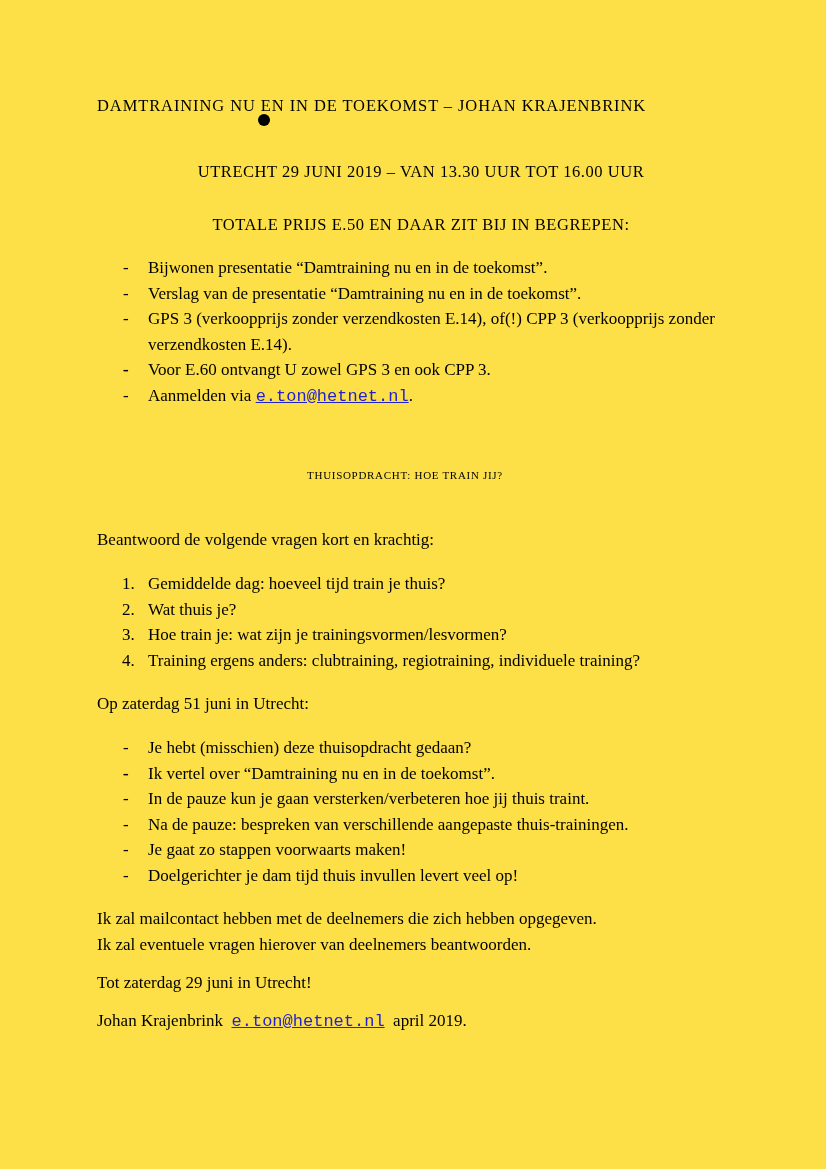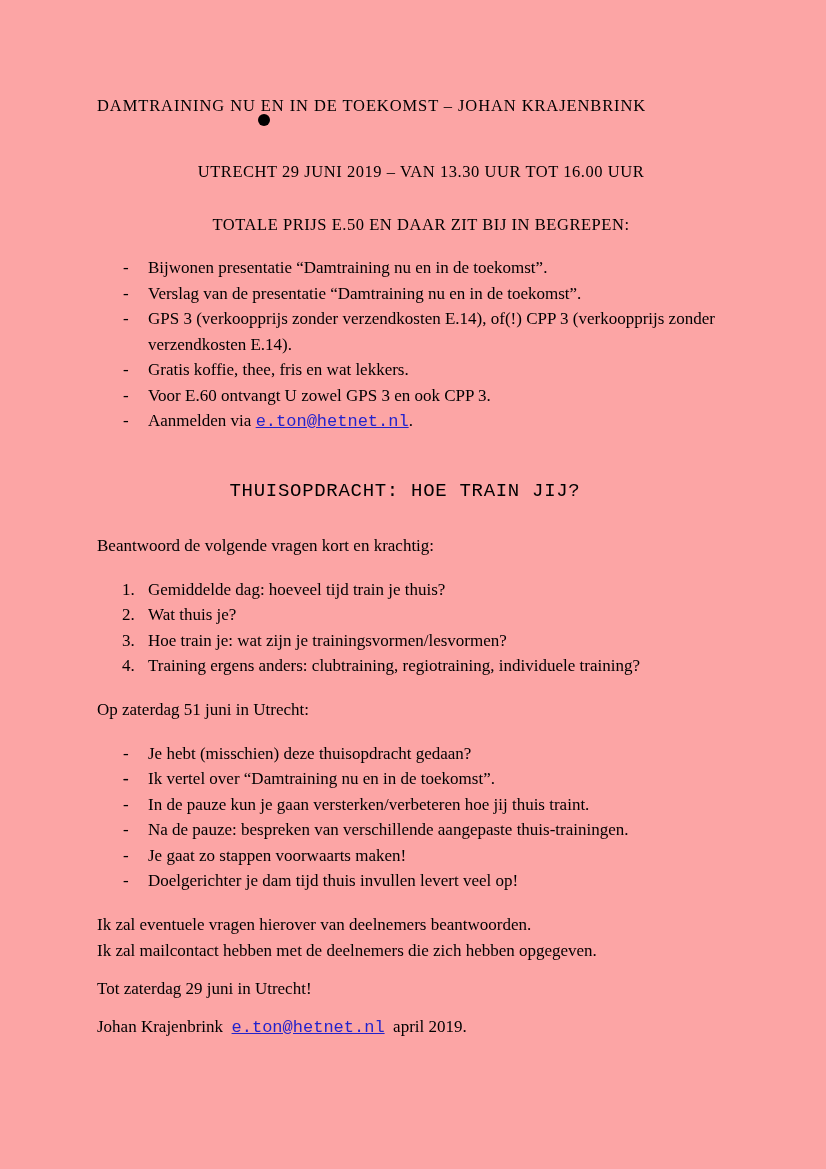--- a/index.html
+++ b/index.html
@@ -4,21 +4,21 @@
 <style>
   html, body {
     margin: 0;
     padding: 0;
     background: #ffffff;
   }
   .page {
     position: relative;
     width: 826px;
     height: 1169px;
-    background: #fca5a5;
+    background: #fde047;
     font-family: "Liberation Serif", "DejaVu Serif", serif;
     color: #000000;
     overflow: hidden;
     box-sizing: border-box;
   }
   .body-area {
     position: absolute;
     left: 97px;
     top: 95px;
     width: 648px;
@@ -61,27 +61,26 @@
 
   
   .para {
     font-size: 17px;
     line-height: 26px;
     margin: 0;
   }
 
   
   .center-heading {
-    font-size: 19px;
+    font-size: 11px;
     letter-spacing: 0.7px;
     text-align: center;
-    margin: 2px;
+    margin: 12px;
     padding-right: 32px;
     line-height: 24px;
-    font-family: Liberation Mono, monospace;
   }
 
   
   ul.dash-list,
   ol.num-list {
     list-style: none;
     margin: 0;
     padding: 0;
   }
   ul.dash-list li,
@@ -137,21 +136,20 @@
       <li>
         <span class="marker">-</span>
         <span>Verslag van de presentatie “Damtraining nu en in de toekomst”.</span>
       </li>
       <li>
         <span class="marker">-</span>
         <span>GPS 3 (verkoopprijs zonder verzendkosten E.14), of(!) CPP 3 (verkoopprijs zonder verzendkosten E.14).</span>
       </li>
       <li>
         <span class="marker">-</span>
-        <span>Gratis koffie, thee, fris en wat lekkers.</span>
       </li>
       <li>
         <span class="marker">-</span>
         <span>Voor E.60 ontvangt U zowel GPS 3 en ook CPP 3.</span>
       </li>
       <li>
         <span class="marker">-</span>
         <span>Aanmelden via </span><a class="maillink" href="#">e.ton@hetnet.nl</a><span>.</span>
       </li>
     </ul>
@@ -216,22 +214,22 @@
         <span>Je gaat zo stappen voorwaarts maken!</span>
       </li>
       <li>
         <span class="marker">-</span>
         <span>Doelgerichter je dam tijd thuis invullen levert veel op!</span>
       </li>
     </ul>
 
     <div class="block-gap-sm"></div>
 
+    <p class="para">Ik zal mailcontact hebben met de deelnemers die zich hebben opgegeven.</p>
     <p class="para">Ik zal eventuele vragen hierover van deelnemers beantwoorden.</p>
-    <p class="para">Ik zal mailcontact hebben met de deelnemers die zich hebben opgegeven.</p>
 
     <div class="block-gap-xs"></div>
 
     <p class="para">Tot zaterdag 29 juni in Utrecht!</p>
 
     <div class="block-gap-xs"></div>
 
     <p class="para"><span>Johan Krajenbrink</span>&nbsp;&nbsp;<a class="maillink" href="#">e.ton@hetnet.nl</a>&nbsp;&nbsp;<span>april 2019.</span></p>
 
   </div>

